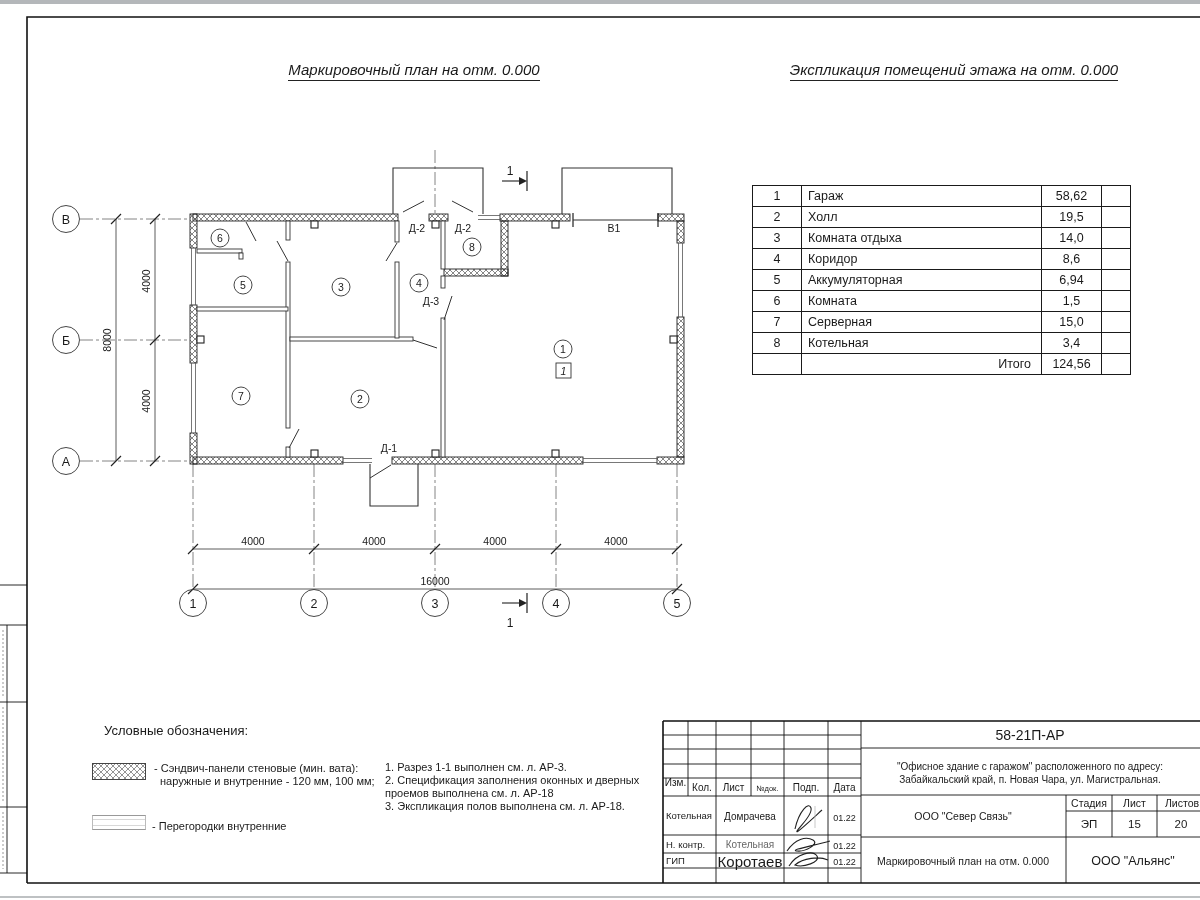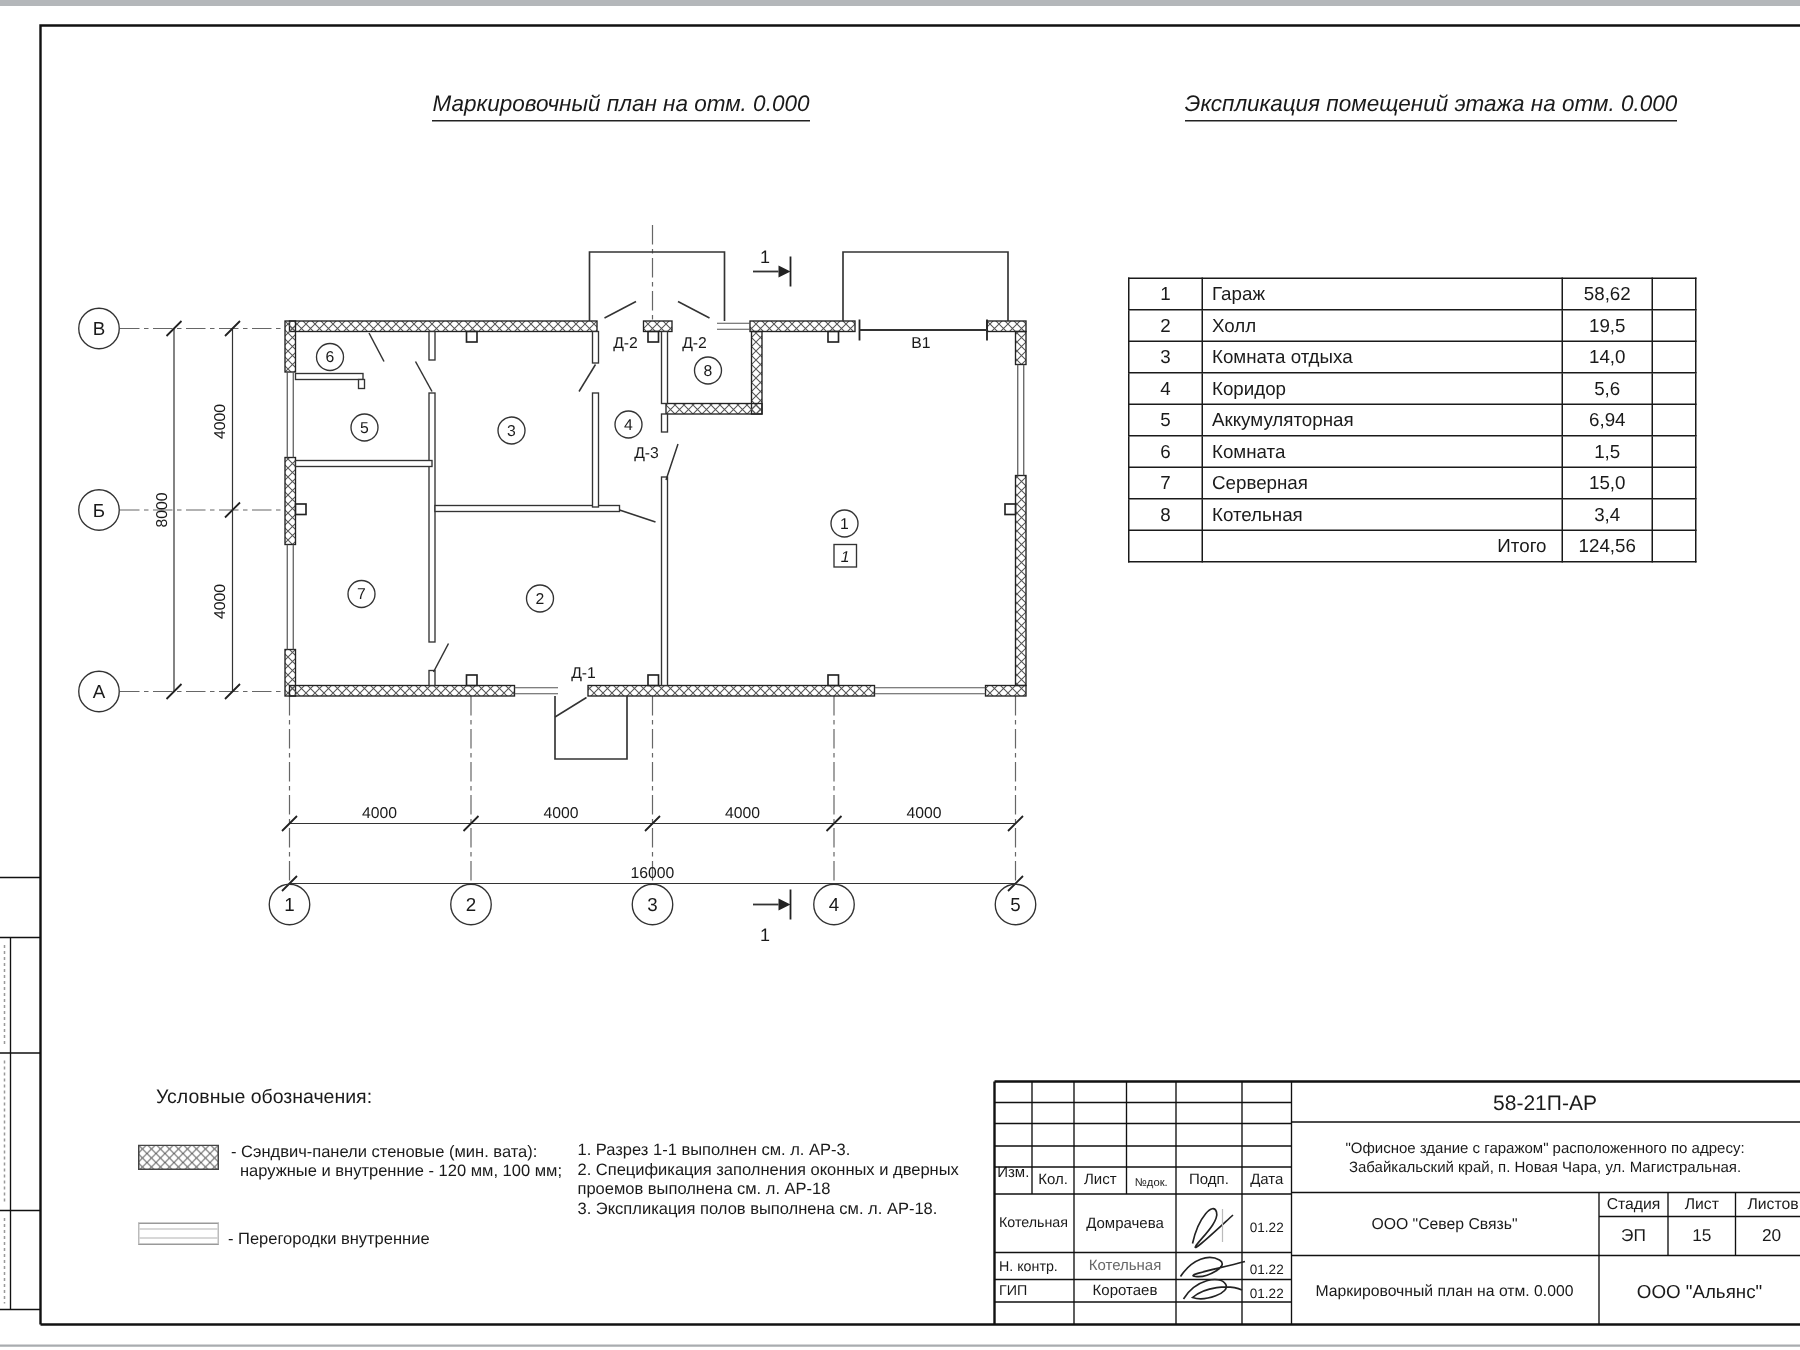--- a/index.html
+++ b/index.html
@@ -272,21 +272,21 @@
   </tr>
   <tr style="height:21px">
     <td class="c">3</td>
     <td class="l">Комната отдыха</td>
     <td class="c">14,0</td>
     <td></td>
   </tr>
   <tr style="height:21px">
     <td class="c">4</td>
     <td class="l">Коридор</td>
-    <td class="c">5,6</td>
+    <td class="c">8,6</td>
     <td></td>
   </tr>
   <tr style="height:21px">
     <td class="c">5</td>
     <td class="l">Аккумуляторная</td>
     <td class="c">6,94</td>
     <td></td>
   </tr>
   <tr style="height:21px">
     <td class="c">6</td>
@@ -348,21 +348,21 @@
 
   <div class="tbx" style="left:666px;top:810px;font-size:9.5px">Котельная</div>
   <div class="tbx ctr" style="left:750px;top:816px;font-size:10px">Домрачева</div>
   <div class="tbx ctr" style="left:844.5px;top:818px;font-size:9px">01.22</div>
 
   <div class="tbx" style="left:666px;top:839px;font-size:9.5px">Н. контр.</div>
   <div class="tbx ctr gray" style="left:750px;top:844px;font-size:10px">Котельная</div>
   <div class="tbx ctr" style="left:844.5px;top:846px;font-size:9px">01.22</div>
 
   <div class="tbx" style="left:666px;top:855px;font-size:9.5px">ГИП</div>
-  <div class="tbx ctr" style="left:750px;top:861px;font-size:10px">Коротаев</div>
+  <div class="tbx ctr" style="left:750px;top:861px;font-size:15px">Коротаев</div>
   <div class="tbx ctr" style="left:844.5px;top:862px;font-size:9px">01.22</div>
 
   <div class="tbx ctr" style="left:1030px;top:735px;font-size:14px">58-21П-АР</div>
   <div class="tbx ctr" style="left:1030px;top:766px;font-size:10px">"Офисное здание с гаражом" расположенного по адресу:</div>
   <div class="tbx ctr" style="left:1030px;top:779px;font-size:10px">Забайкальский край, п. Новая Чара, ул. Магистральная.</div>
 
   <div class="tbx ctr" style="left:963px;top:816px;font-size:10.5px">ООО "Север Связь"</div>
 
   <div class="tbx ctr" style="left:1089px;top:803px;font-size:10.5px">Стадия</div>
   <div class="tbx ctr" style="left:1134.5px;top:803px;font-size:10.5px">Лист</div>

